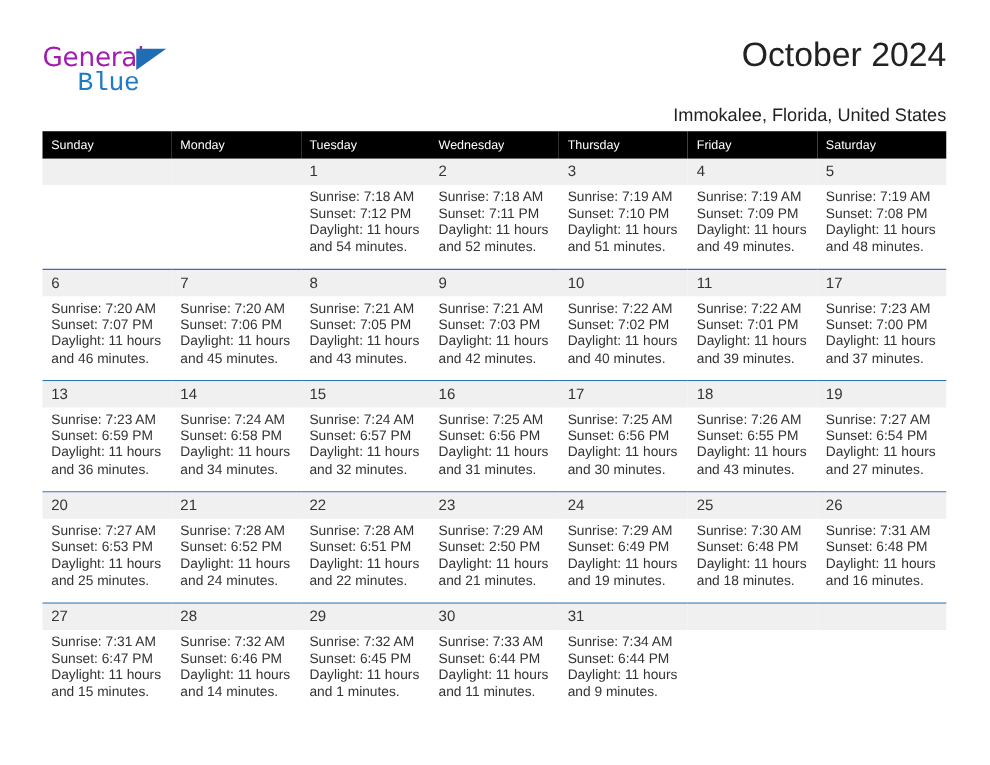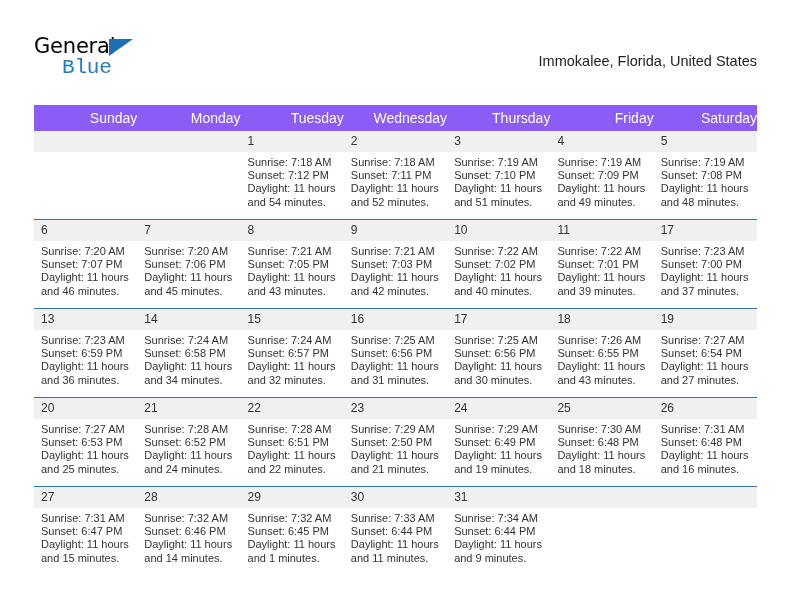--- a/index.html
+++ b/index.html
@@ -35,21 +35,21 @@
     top: 34px;
     width: 130px;
     height: 48px;
   }
   .logo-general {
     position: absolute;
     left: 0;
     top: 0;
     font-size: 21px;
     letter-spacing: -0.2px;
-    color: #000000;
+    color: #a21caf;
     font-family: "DejaVu Sans", sans-serif;
     font-weight: 400;
     text-align: center;
   }
   .logo-tri {
     position: absolute;
     left: 75px;
     top: 5px;
     width: 0;
     height: 0;
@@ -89,25 +89,25 @@
   
   .calendar {
     position: absolute;
     left: 34px;
     top: 105px;
     width: 723px;
     border-collapse: collapse;
     table-layout: fixed;
   }
   .calendar th {
-    background: #8b5cf6;
+    background: #000000;
     color: #ffffff;
-    font-size: 14px;
+    font-size: 10px;
     font-weight: 400;
-    text-align: right;
+    text-align: left;
     padding: 5px 0 5px 7px;
     height: 12px;
     border: none;
   }
   .calendar td {
     vertical-align: top;
     padding: 0;
     border: none;
     border-top: 1.6px solid #2f74b5;
     height: 88px;
@@ -148,20 +148,21 @@
 
   <div class="header">
 
     <div class="logo">
       <span class="logo-general">General</span>
       <span class="logo-tri"></span>
       <span class="logo-blue">Blue</span>
     </div>
 
     <div class="title-block">
+      <div class="cal-title">October 2024</div>
       <div class="cal-subtitle">Immokalee, Florida, United States</div>
     </div>
 
   </div>
 
   <table class="calendar">
     <thead>
       <tr>
         <th>Sunday</th>
         <th>Monday</th>

